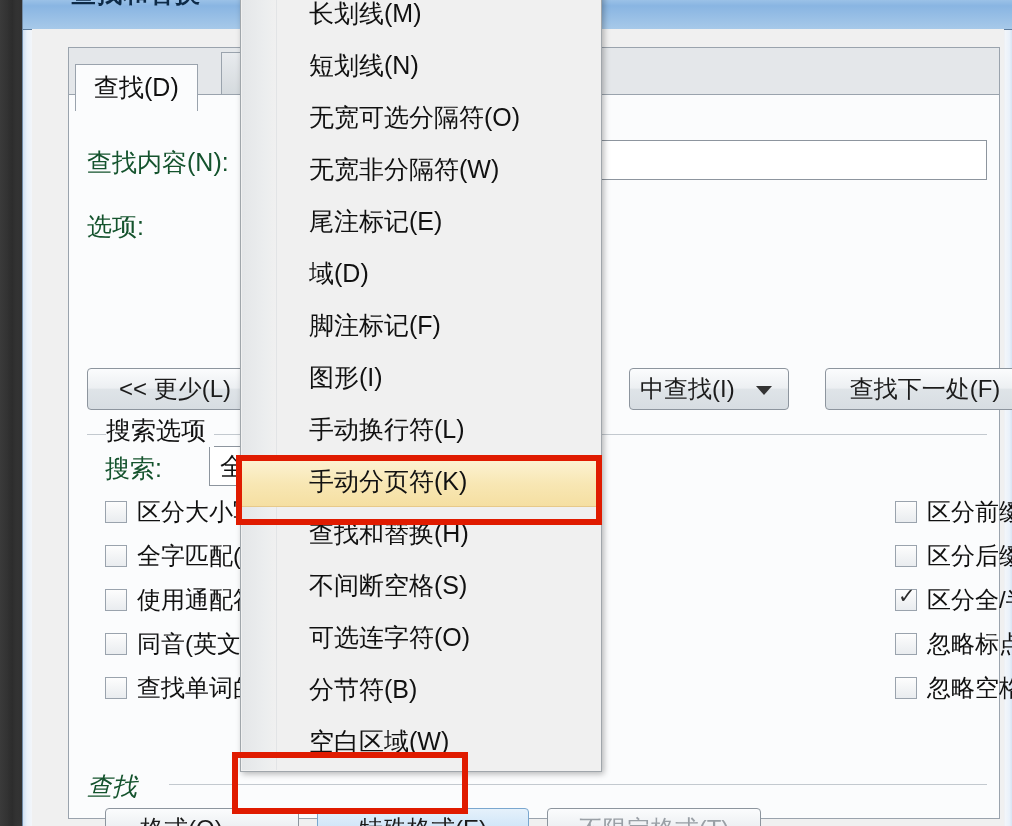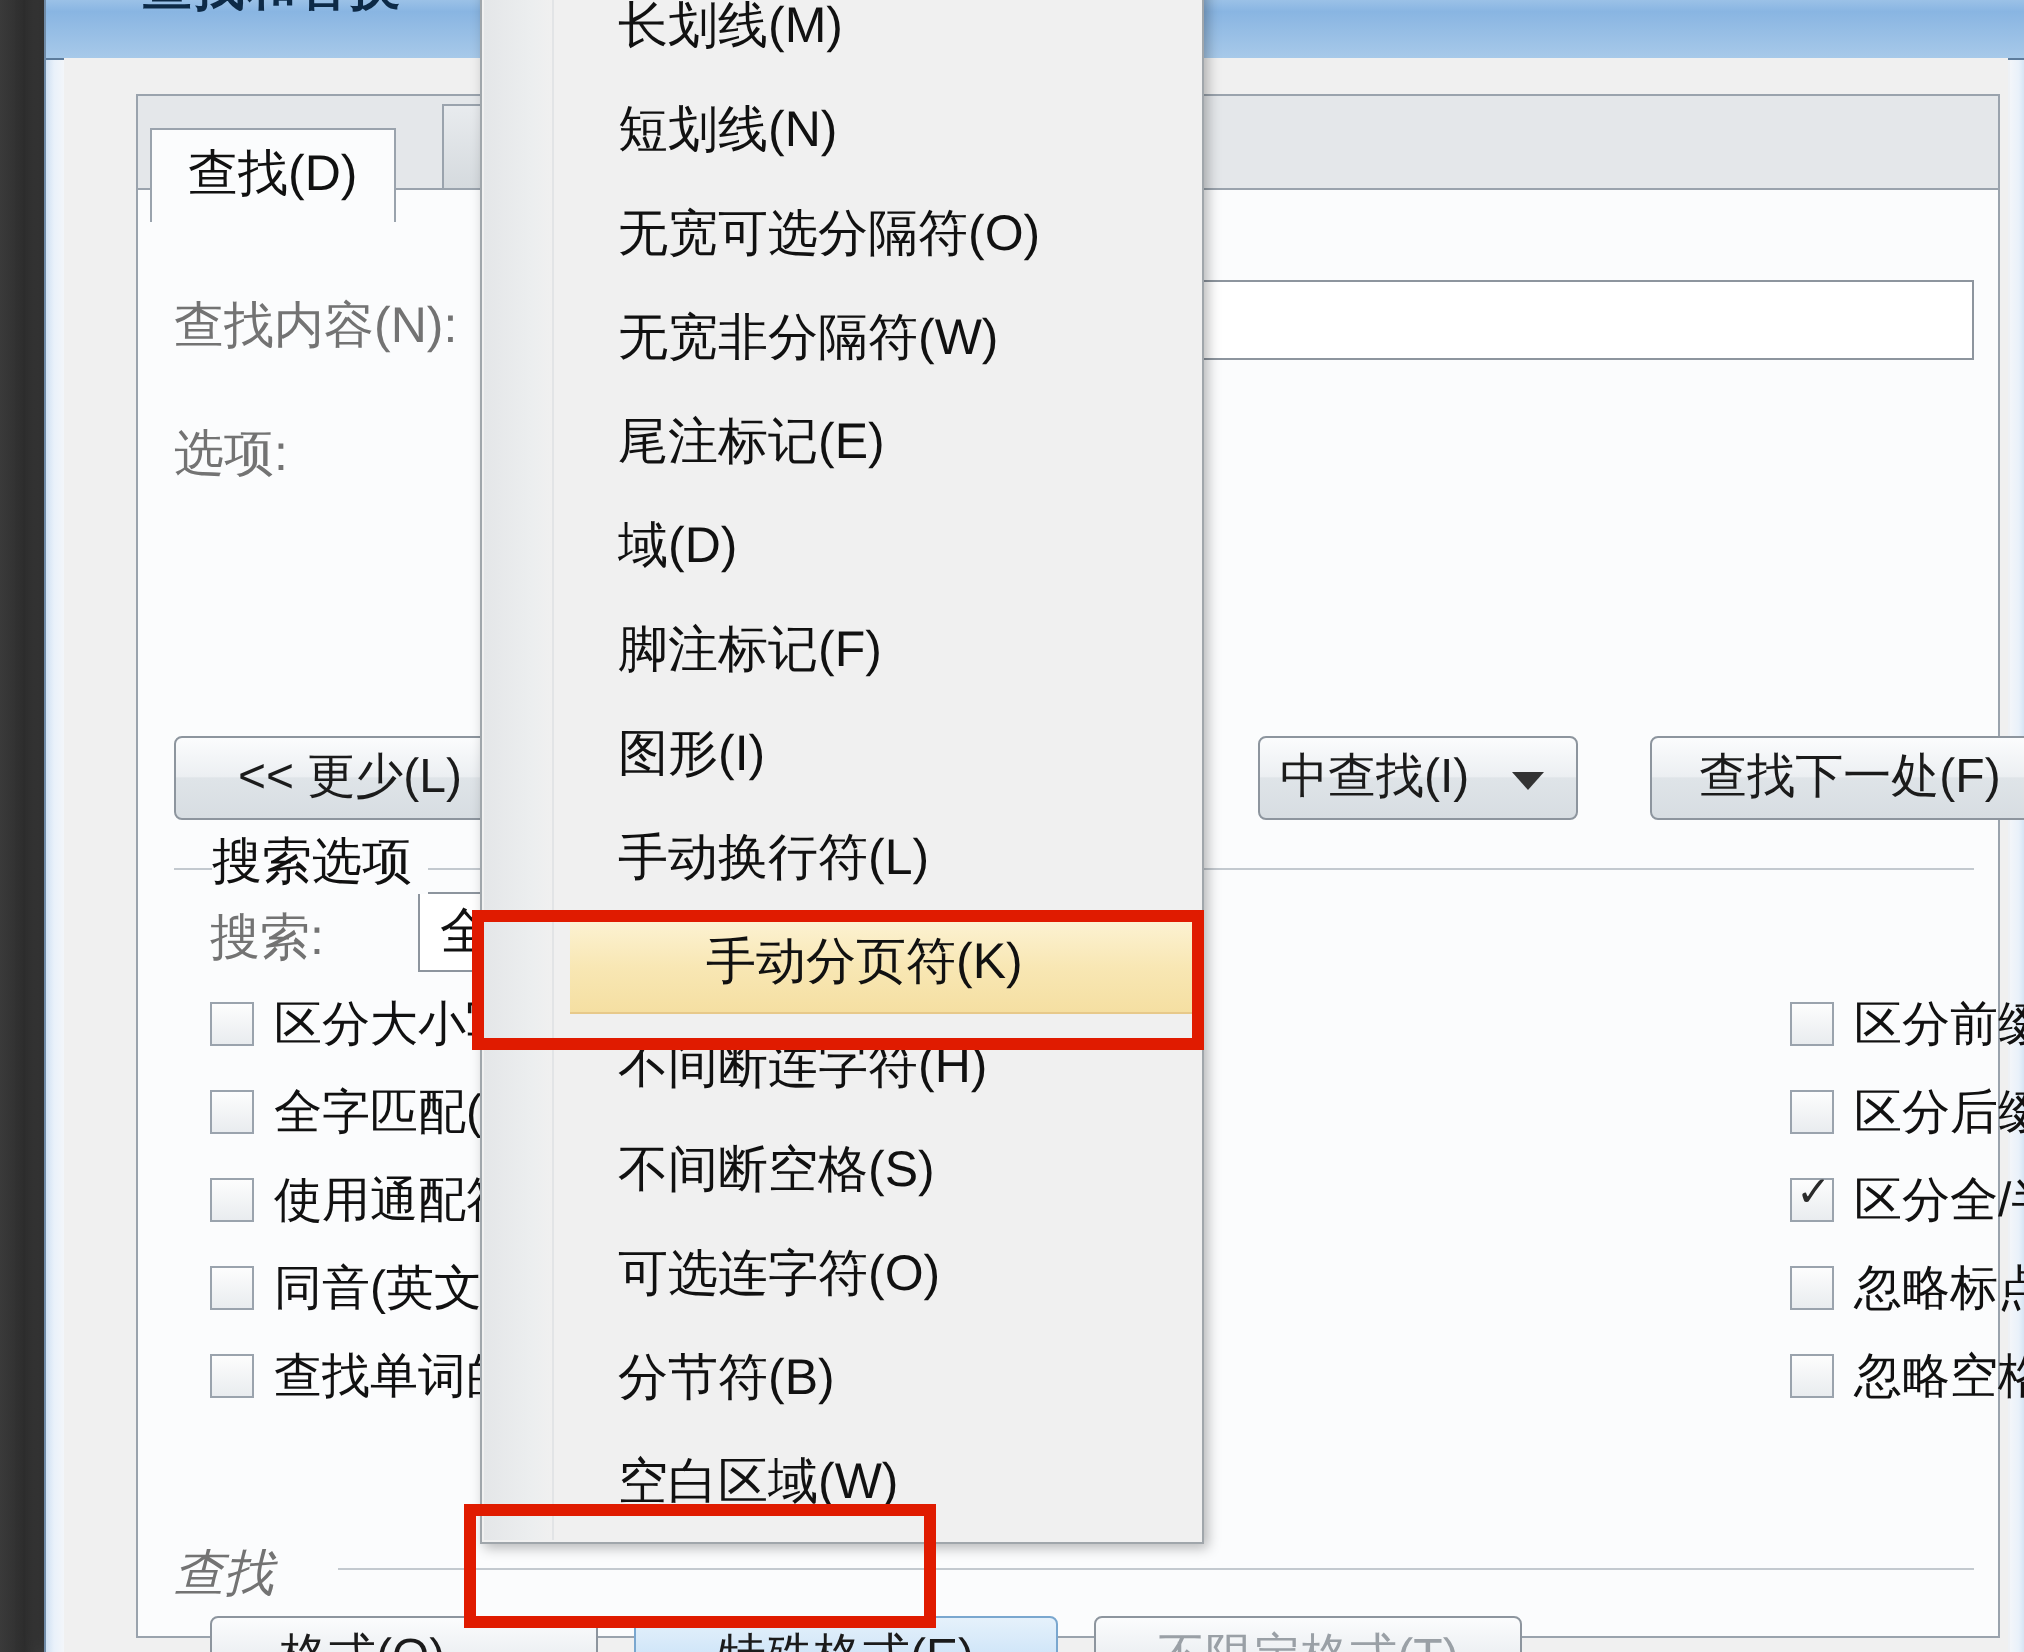--- a/index.html
+++ b/index.html
@@ -121,21 +121,21 @@
     margin-top: 16px;
   }
   .tab-find    { left: 6px;  }
   .tab-replace { left: 152px; }
   .tab-goto    { left: 300px; }
 
   
   .lbl {
     position: absolute;
     font-size: 25px;
-    color: #737373;
+    color: #14532d;
     white-space: nowrap;
   }
   .lbl-findwhat { left: 18px; top: 98px; }
   .lbl-options  { left: 18px; top: 140px; margin-top: 22px; }
   .val-options  { left: 222px; top: 140px; font-size: 25px; }
 
   .textfield {
     position: absolute;
     left: 218px; top: 92px;
     width: 700px; height: 40px;
@@ -272,21 +272,20 @@
     color: #111;
     white-space: nowrap;
     z-index: 2;
   }
   .menu-item.highlighted {
     background: linear-gradient(180deg,#fdf4d8 0%,#f8e7b4 55%,#f5dfa2 100%);
     border-top: 1px solid #e7c98a;
     border-bottom: 1px solid #e7c98a;
     height: 50px;
     line-height: 50px;
-    margin-left: 44px;
   }
 
   
   .redbox {
     position: absolute;
     border: 6px solid #e01b00;
     z-index: 60;
     box-sizing: border-box;
     pointer-events: none;
   }
@@ -395,21 +394,21 @@
     <div class="menu-item">长划线(M)</div>
     <div class="menu-item">短划线(N)</div>
     <div class="menu-item">无宽可选分隔符(O)</div>
     <div class="menu-item">无宽非分隔符(W)</div>
     <div class="menu-item">尾注标记(E)</div>
     <div class="menu-item">域(D)</div>
     <div class="menu-item">脚注标记(F)</div>
     <div class="menu-item">图形(I)</div>
     <div class="menu-item">手动换行符(L)</div>
     <div class="menu-item highlighted">手动分页符(K)</div>
-    <div class="menu-item">不间断连字符(H)</div>
+    <div class="menu-item">查找和替换(H)</div>
     <div class="menu-item">不间断空格(S)</div>
     <div class="menu-item">可选连字符(O)</div>
     <div class="menu-item">分节符(B)</div>
     <div class="menu-item">空白区域(W)</div>
   </div>
 
   <div class="redbox redbox-menu"></div>
   <div class="redbox redbox-button"></div>
 
 </div>

